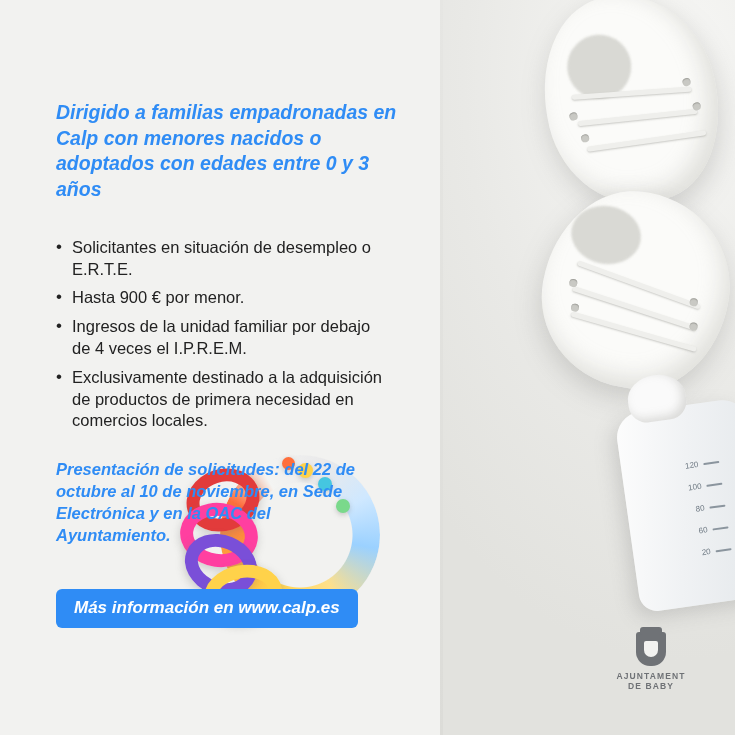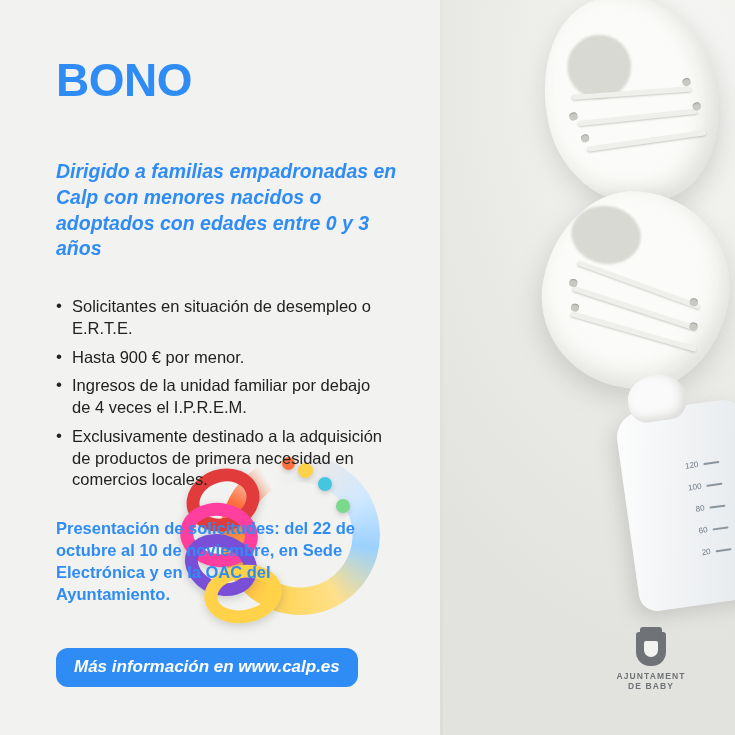--- a/index.html
+++ b/index.html
@@ -174,35 +174,36 @@
   ul.bullets li::before {
     content: "•";
     position: absolute;
     left: 0; top: -1px;
     color: #222;
     font-size: 17px;
   }
   .dates {
     margin-top: 26px;
     color: #2f8cf5;
+    font-style: italic;
     font-weight: bold;
     font-size: 16.5px;
     line-height: 1.34;
     max-width: 330px;
   }
   .cta {
     display: inline-block;
     margin-top: 26px;
     background: #2f8cf5;
     color: #ffffff;
     font-weight: bold;
     font-style: italic;
     font-size: 17px;
     padding: 9px 18px 10px 18px;
-    border-radius: 12px;
+    border-radius: 6px;
     border: none;
     cursor: pointer;
     font-family: "Liberation Sans", sans-serif;
   }
   
   .logo {
     position: absolute;
     right: 42px; bottom: 44px;
     width: 84px;
     text-align: center;
@@ -299,21 +300,20 @@
     <div class="loop" style="left:18px; top:118px; width:78px; height:58px; border-width:13px; border-color:#ffd24a; transform:rotate(-10deg);"></div>
     <div class="bead" style="left:112px; top:16px; width:15px; height:15px; background:#ffd24a;"></div>
     <div class="bead" style="left:132px; top:30px; width:14px; height:14px; background:#45c6e0;"></div>
     <div class="bead" style="left:150px; top:52px; width:14px; height:14px; background:#7ad98b;"></div>
     <div class="bead" style="left:96px; top:10px; width:13px; height:13px; background:#ff6f3c;"></div>
   </div>
 
   <div class="content">
 
     <h1 class="title">
-      <span>BONO</span>
     </h1>
 
     <p class="subtitle">Dirigido a familias empadronadas en Calp con menores nacidos o adoptados con edades entre 0 y 3 años</p>
 
     <ul class="bullets">
       <li>Solicitantes en situación de desempleo o E.R.T.E.</li>
       <li>Hasta 900 € por menor.</li>
       <li>Ingresos de la unidad familiar por debajo de 4 veces el I.P.R.E.M.</li>
       <li>Exclusivamente destinado a la adquisición de productos de primera necesidad en comercios locales.</li>
     </ul>

